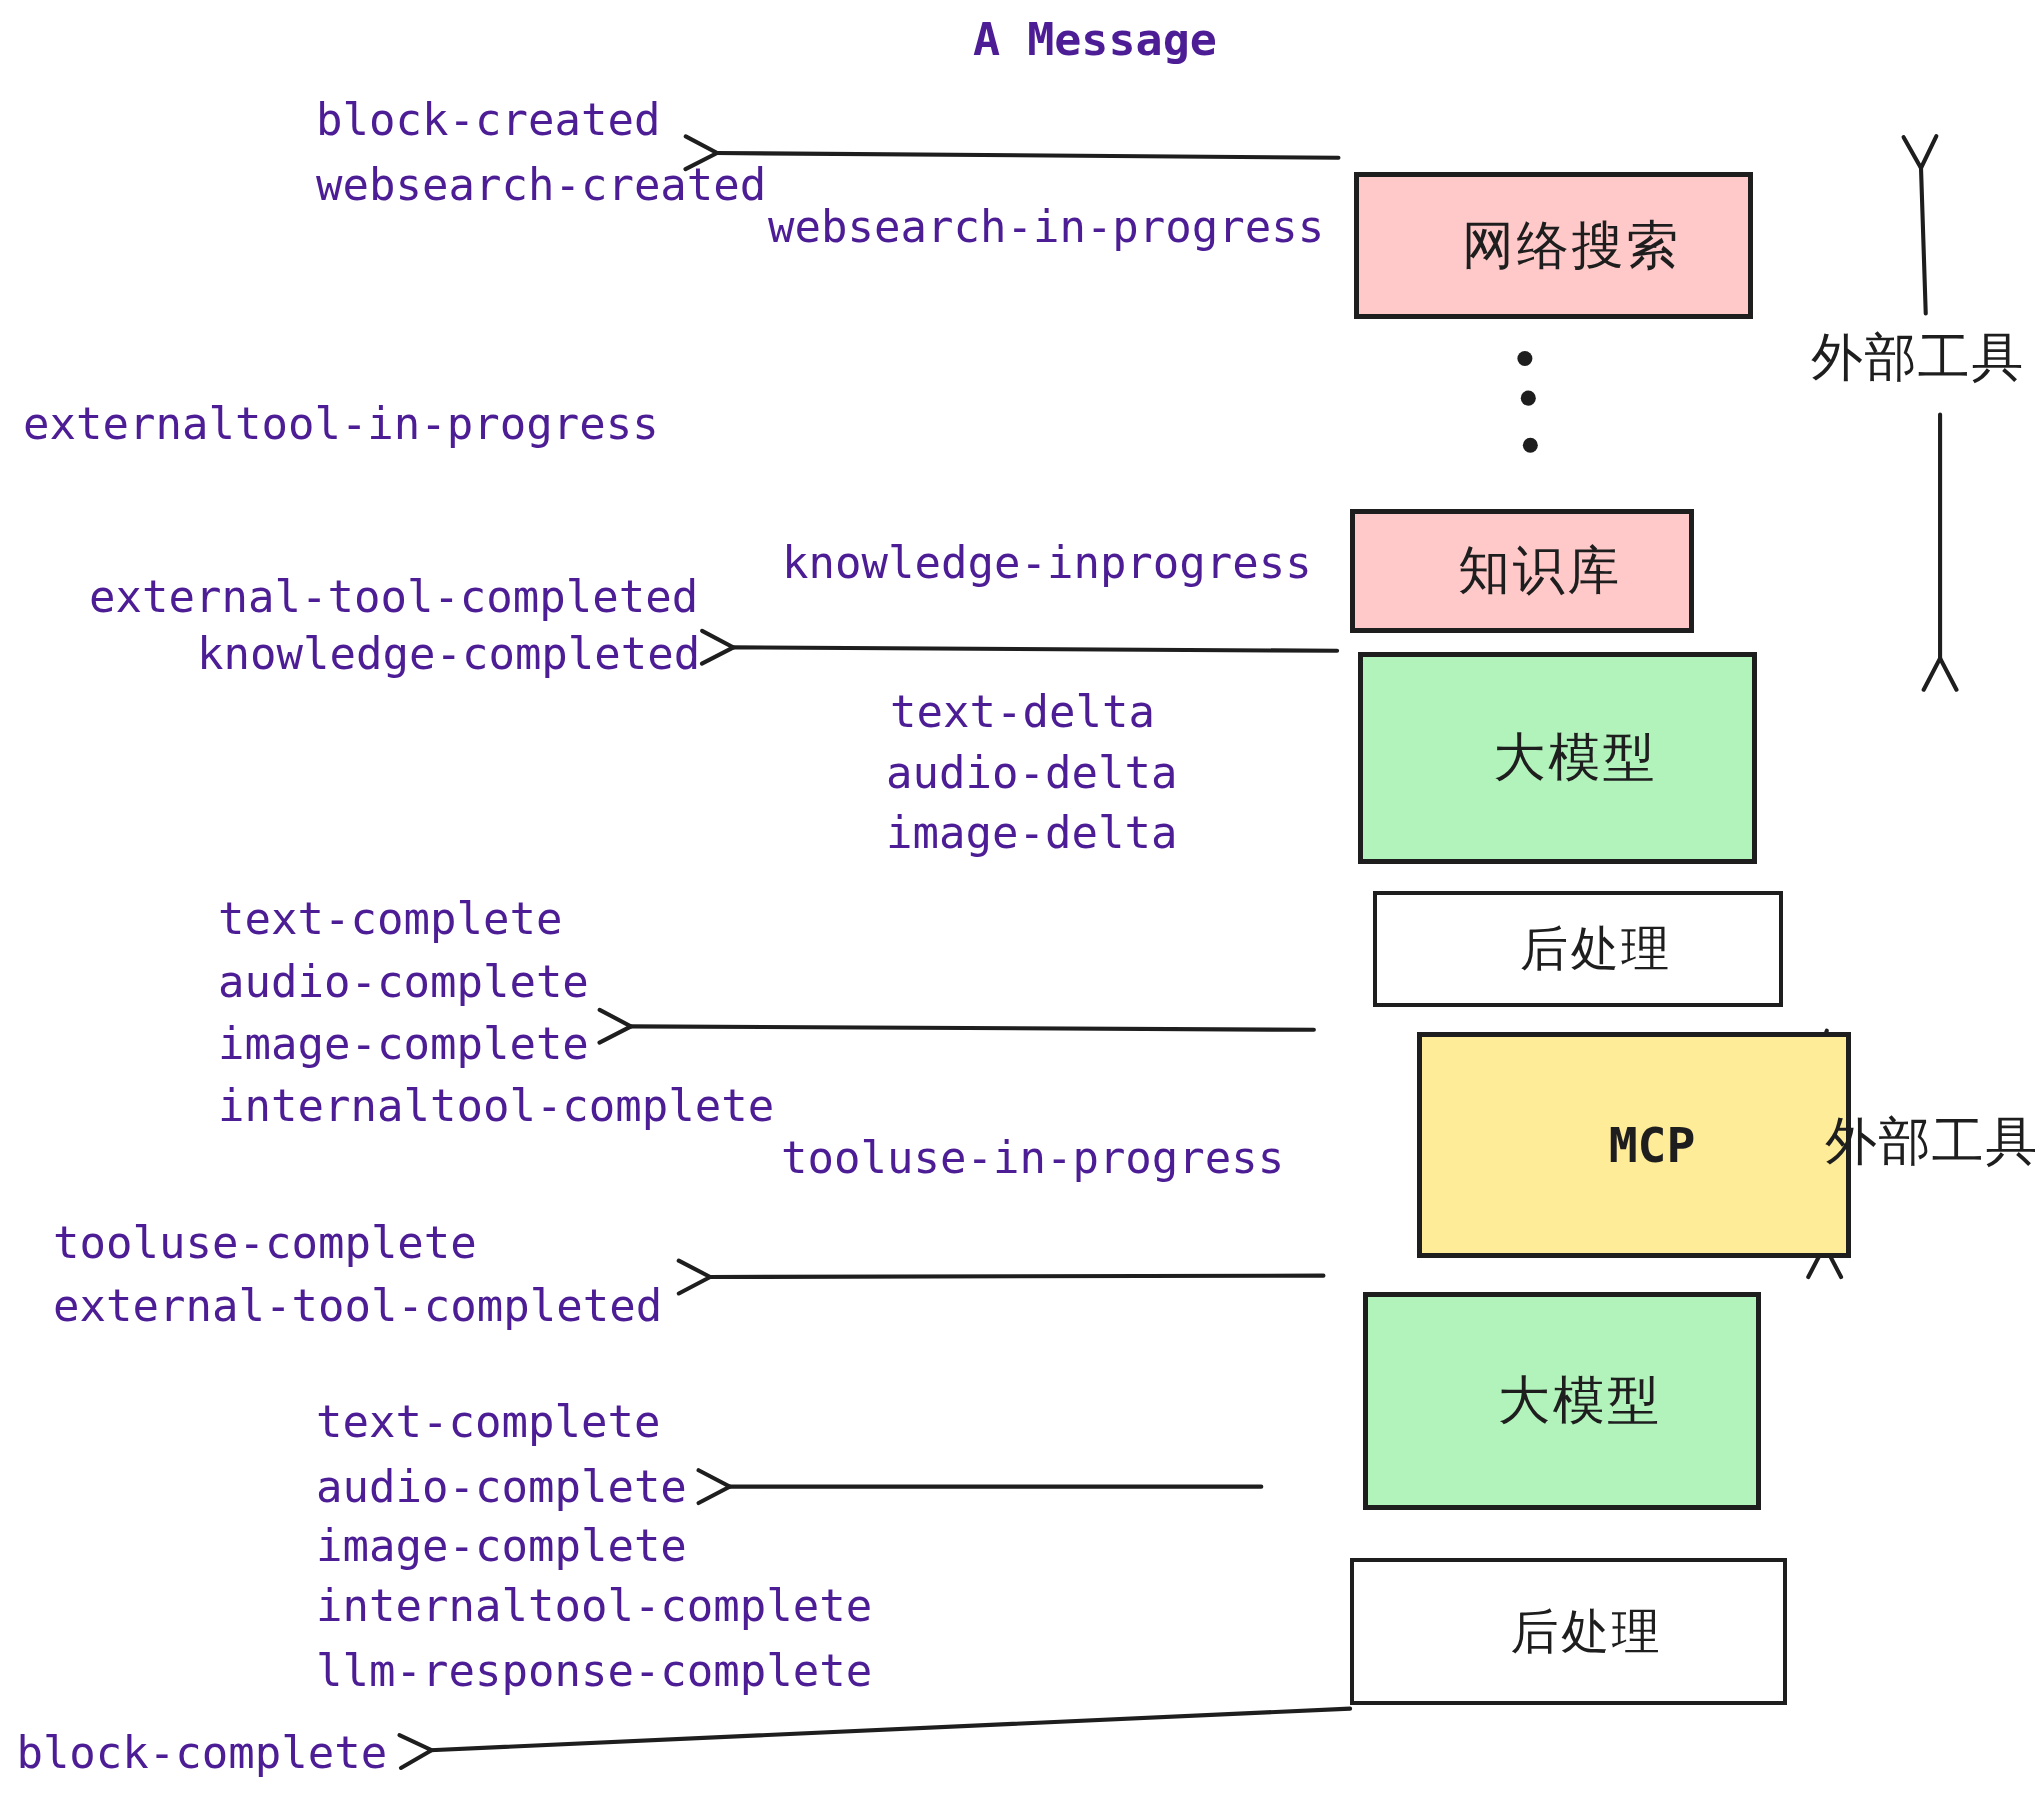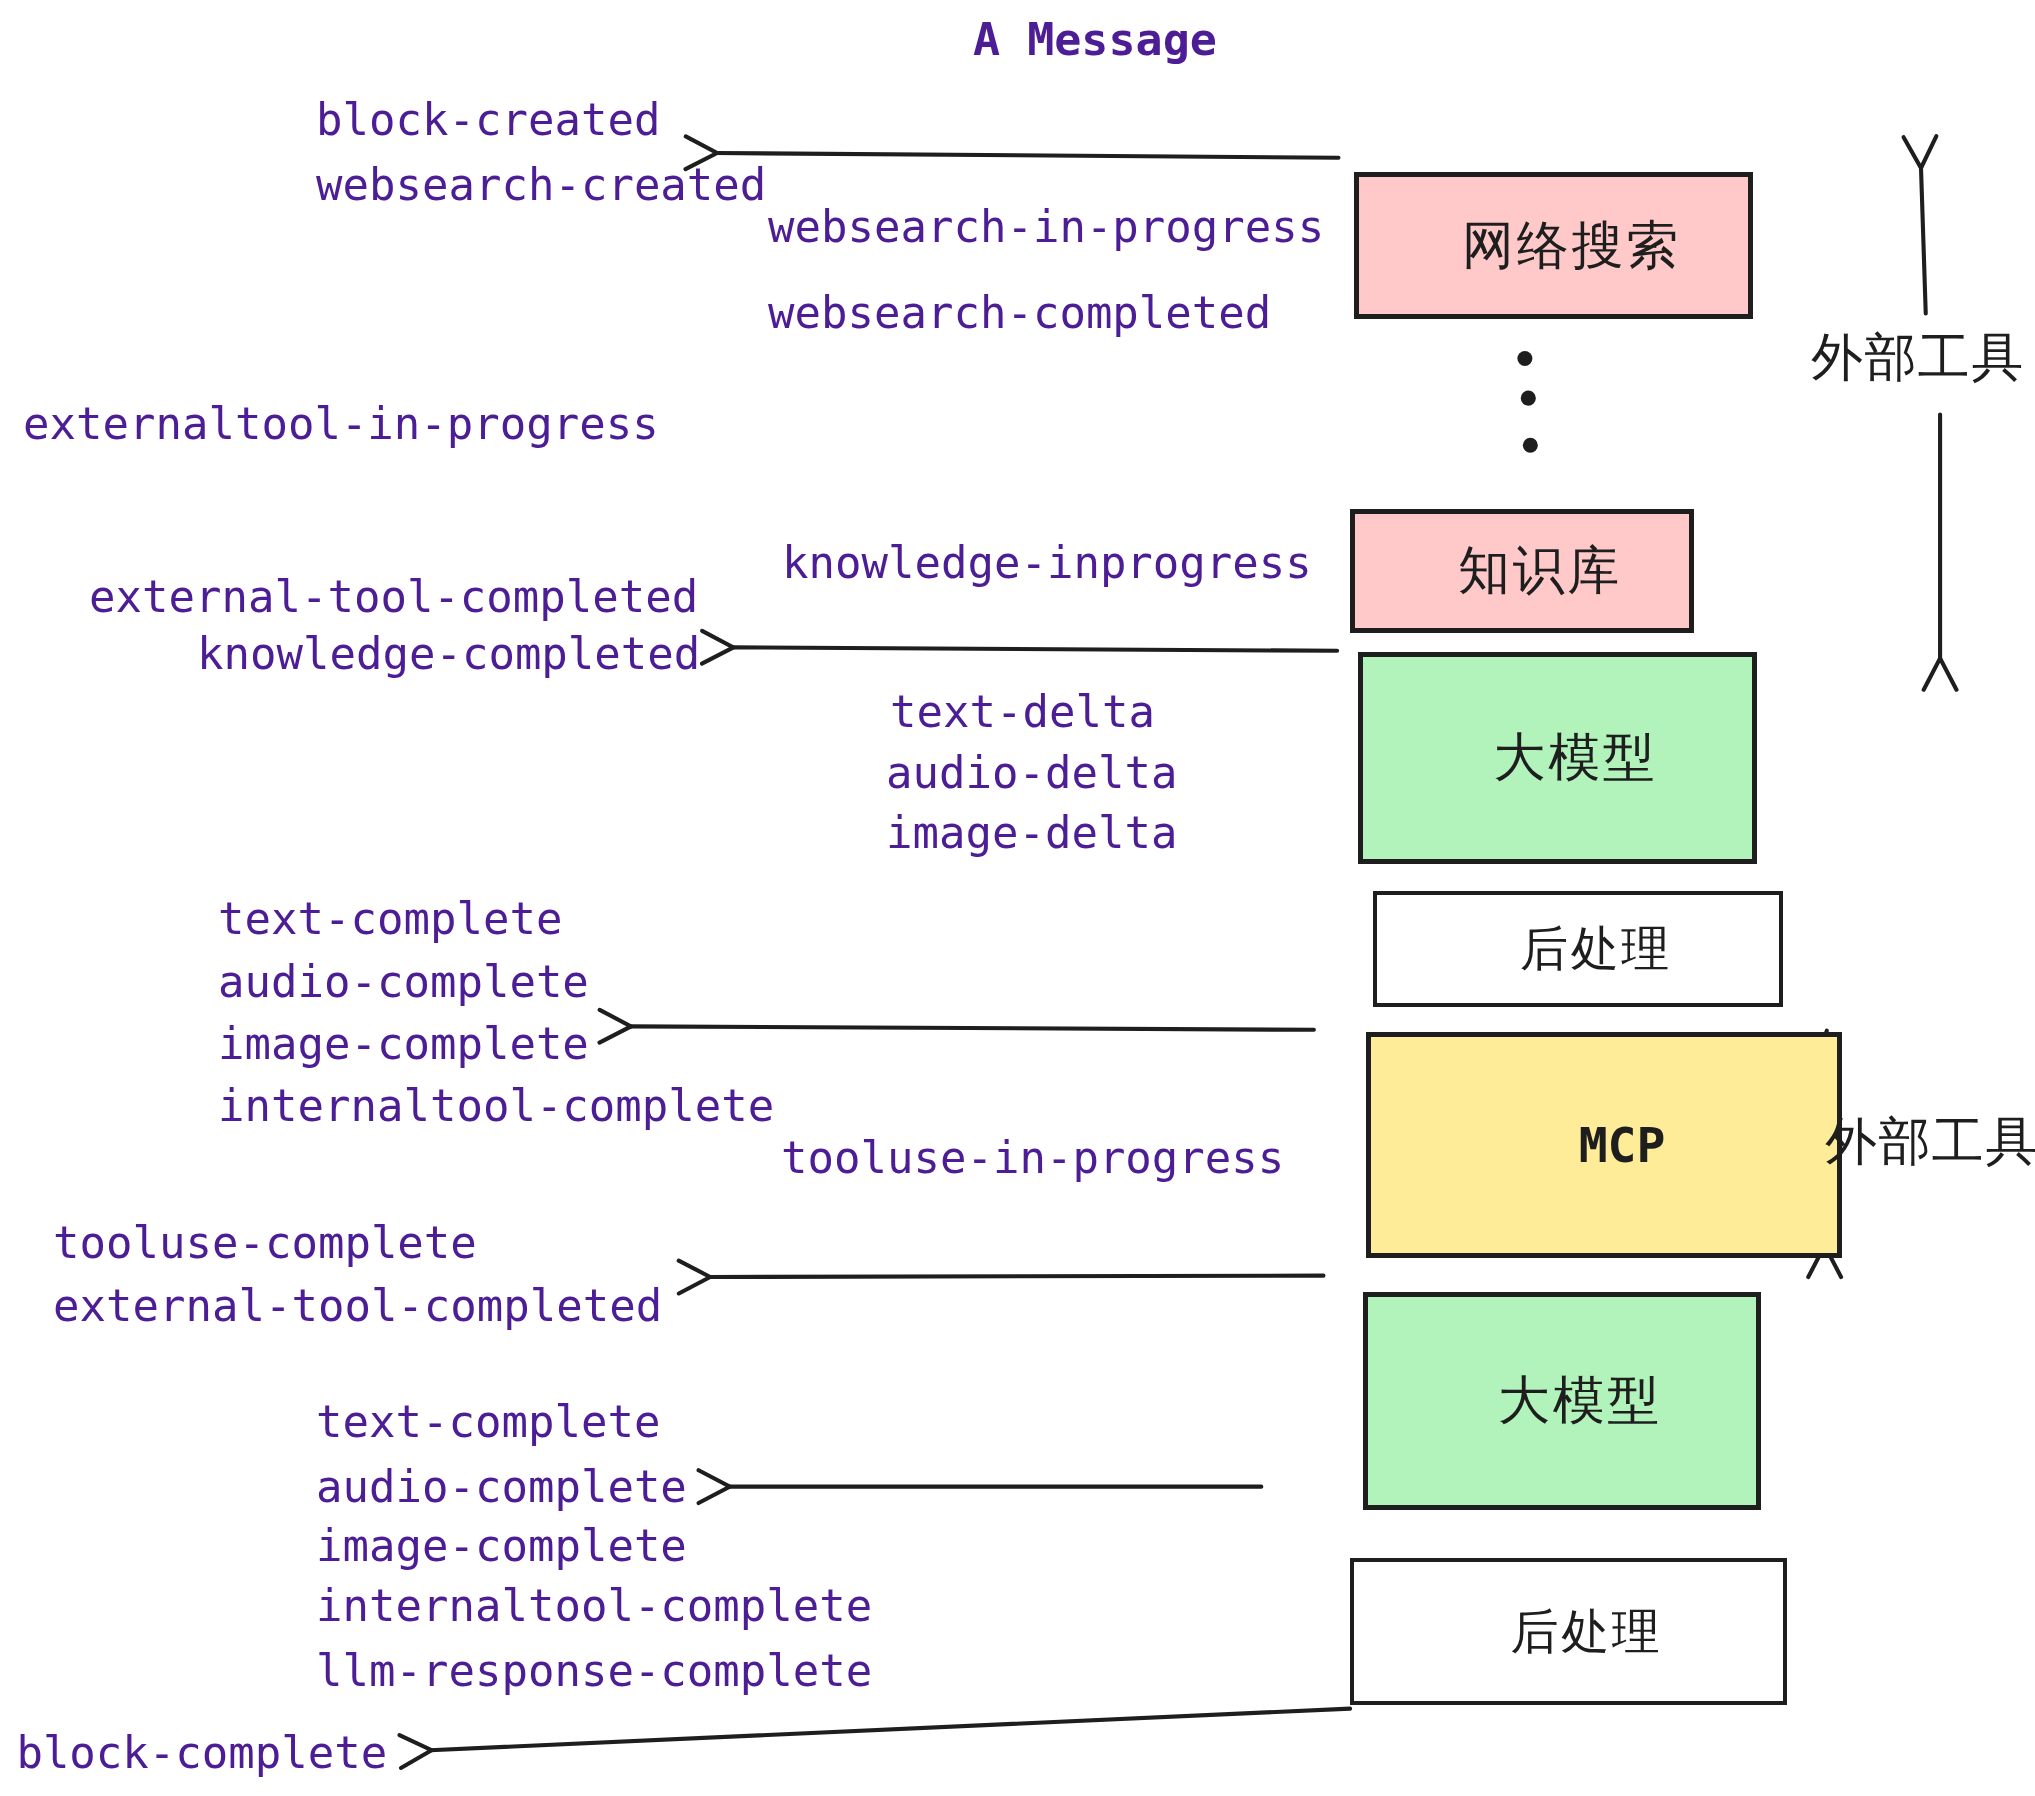--- a/index.html
+++ b/index.html
@@ -92,21 +92,20 @@
       <circle cx="2238" cy="583" r="11"></circle>
       <circle cx="2241" cy="652" r="11"></circle>
     </g>
   </svg>
 
   <div class="mono title" style="left:973px;top:17px;">A Message</div>
 
   <div class="mono" style="left:316px;top:98px;">block-created</div>
   <div class="mono" style="left:316px;top:163px;">websearch-created</div>
   <div class="mono" style="left:768px;top:205px;">websearch-in-progress</div>
-  <div class="mono" style="left:768px;top:291px;">websearch-completed</div>
   <div class="mono" style="left:23px;top:402px;">externaltool-in-progress</div>
   <div class="mono" style="left:782px;top:541px;">knowledge-inprogress</div>
   <div class="mono" style="left:89px;top:575px;">external-tool-completed</div>
   <div class="mono" style="left:197px;top:632px;">knowledge-completed</div>
   <div class="mono" style="left:890px;top:690px;">text-delta</div>
   <div class="mono" style="left:886px;top:751px;">audio-delta</div>
   <div class="mono" style="left:886px;top:811px;">image-delta</div>
   <div class="mono" style="left:218px;top:897px;">text-complete</div>
   <div class="mono" style="left:218px;top:960px;">audio-complete</div>
   <div class="mono" style="left:218px;top:1022px;">image-complete</div>
@@ -130,21 +129,21 @@
   </div>
 
   <div class="node cjk" style="left: 1358px; top: 652px; width: 399px; height: 212px; background-color: rgb(178, 242, 187);">
     <span>大模型</span>
   </div>
 
   <div class="node cjk thin" style="left: 1373px; top: 891px; width: 410px; height: 116px; background-color: rgb(255, 255, 255);">
     <span>后处理</span>
   </div>
 
-  <div class="node mcp-font" style="left: 1366px; top: 1032px; width: 476px; height: 226px; background-color: rgb(255, 236, 153);">
+  <div class="node mcp-font" style="left: 1417px; top: 1032px; width: 434px; height: 226px; background-color: rgb(255, 236, 153);">
     <span>MCP</span>
   </div>
 
   <div class="node cjk" style="left: 1363px; top: 1292px; width: 398px; height: 218px; background-color: rgb(178, 242, 187);">
     <span>大模型</span>
   </div>
 
   <div class="node cjk thin" style="left: 1350px; top: 1558px; width: 437px; height: 147px; background-color: rgb(255, 255, 255);">
     <span>后处理</span>
   </div>

